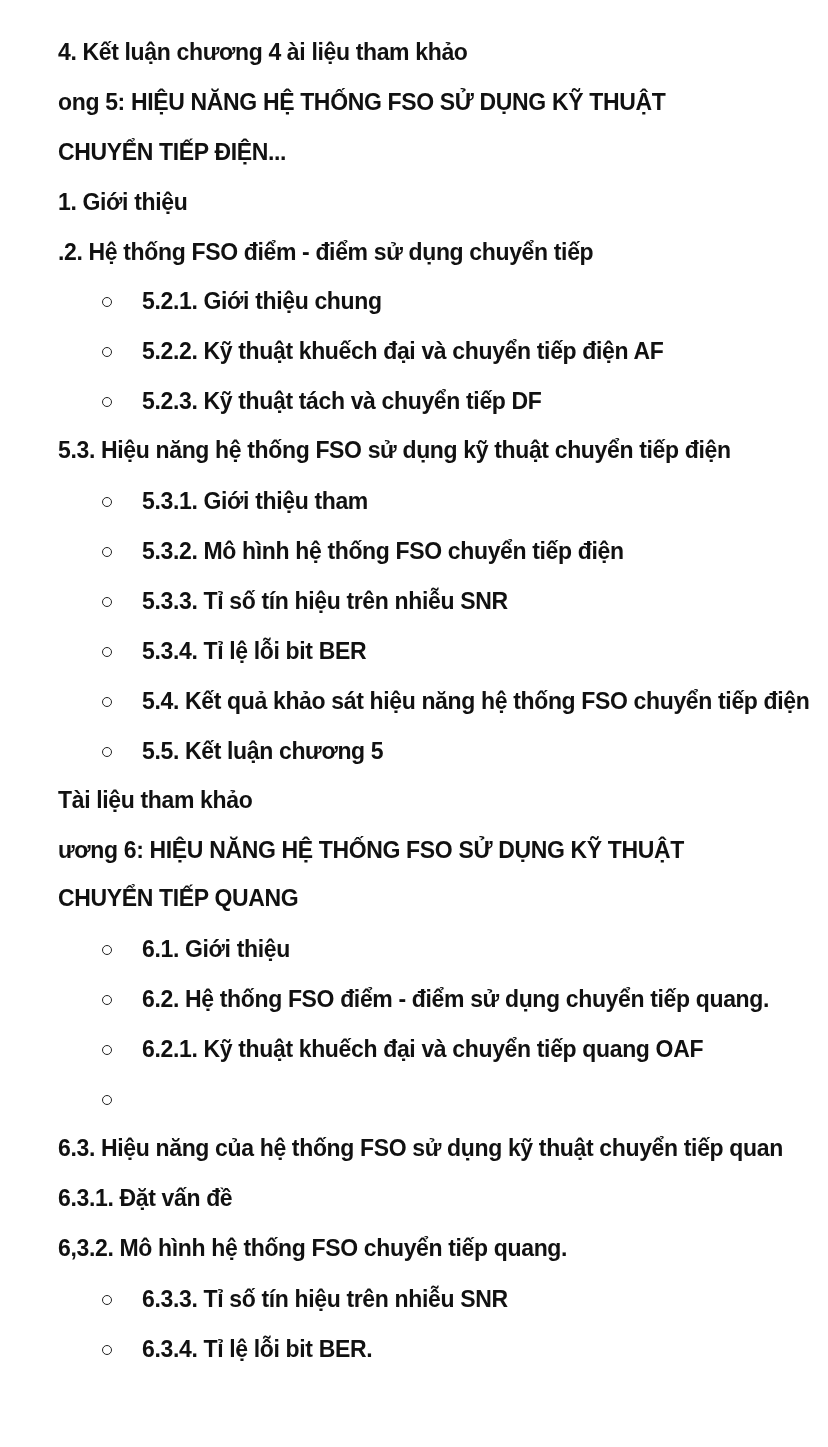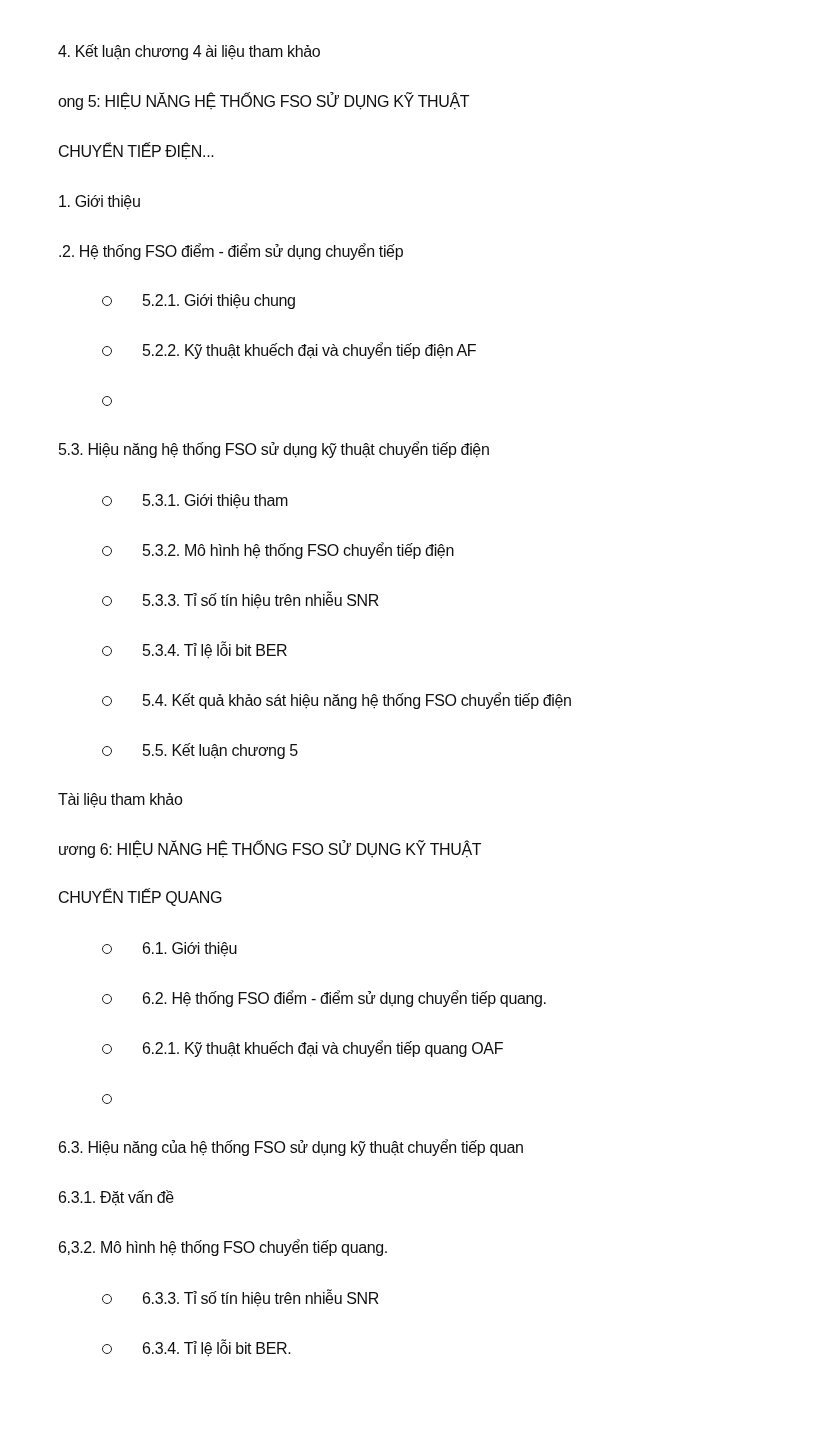--- a/index.html
+++ b/index.html
@@ -19,22 +19,22 @@
     position: absolute;
     left: 0;
     top: 0;
     width: 828px;
   }
   .line {
     position: absolute;
     left: 58px;
     height: 24px;
     line-height: 24px;
-    font-size: 16px;
-    font-weight: normal;
+    font-size: 23px;
+    font-weight: bold;
     white-space: nowrap;
     letter-spacing: -0.35px;
   }
   .line.sub {
     left: 99px;
   }
   .bullet {
     display: inline-block;
     width: 10px;
     height: 10px;
@@ -52,21 +52,21 @@
 <body>
 
 <div class="doc">
   <div class="line" style="top:40px"><span>4. Kết luận chương 4 ài liệu tham khảo</span></div>
   <div class="line" style="top:90px"><span>ong 5: HIỆU NĂNG HỆ THỐNG FSO SỬ DỤNG KỸ THUẬT</span></div>
   <div class="line" style="top:140px"><span>CHUYỂN TIẾP ĐIỆN...</span></div>
   <div class="line" style="top:190px"><span>1. Giới thiệu</span></div>
   <div class="line" style="top:240px"><span>.2. Hệ thống FSO điểm - điểm sử dụng chuyển tiếp</span></div>
   <div class="line sub" style="top:289px"><span class="bullet"></span><span>5.2.1. Giới thiệu chung</span></div>
   <div class="line sub" style="top:339px"><span class="bullet"></span><span>5.2.2. Kỹ thuật khuếch đại và chuyển tiếp điện AF</span></div>
-  <div class="line sub" style="top:389px"><span class="bullet"></span></div>
+  <div class="line sub" style="top:389px"><span class="bullet"></span><span>5.2.3. Kỹ thuật tách và chuyển tiếp DF</span></div>
   <div class="line" style="top:438px"><span>5.3. Hiệu năng hệ thống FSO sử dụng kỹ thuật chuyển tiếp điện</span></div>
   <div class="line sub" style="top:489px"><span class="bullet"></span><span>5.3.1. Giới thiệu tham</span></div>
   <div class="line sub" style="top:539px"><span class="bullet"></span><span>5.3.2. Mô hình hệ thống FSO chuyển tiếp điện</span></div>
   <div class="line sub" style="top:589px"><span class="bullet"></span><span>5.3.3. Tỉ số tín hiệu trên nhiễu SNR</span></div>
   <div class="line sub" style="top:639px"><span class="bullet"></span><span>5.3.4. Tỉ lệ lỗi bit BER</span></div>
   <div class="line sub" style="top:689px"><span class="bullet"></span><span>5.4. Kết quả khảo sát hiệu năng hệ thống FSO chuyển tiếp điện</span></div>
   <div class="line sub" style="top:739px"><span class="bullet"></span><span>5.5. Kết luận chương 5</span></div>
   <div class="line" style="top:788px"><span>Tài liệu tham khảo</span></div>
   <div class="line" style="top:838px"><span>ương 6: HIỆU NĂNG HỆ THỐNG FSO SỬ DỤNG KỸ THUẬT</span></div>
   <div class="line" style="top:886px"><span>CHUYỂN TIẾP QUANG</span></div>

